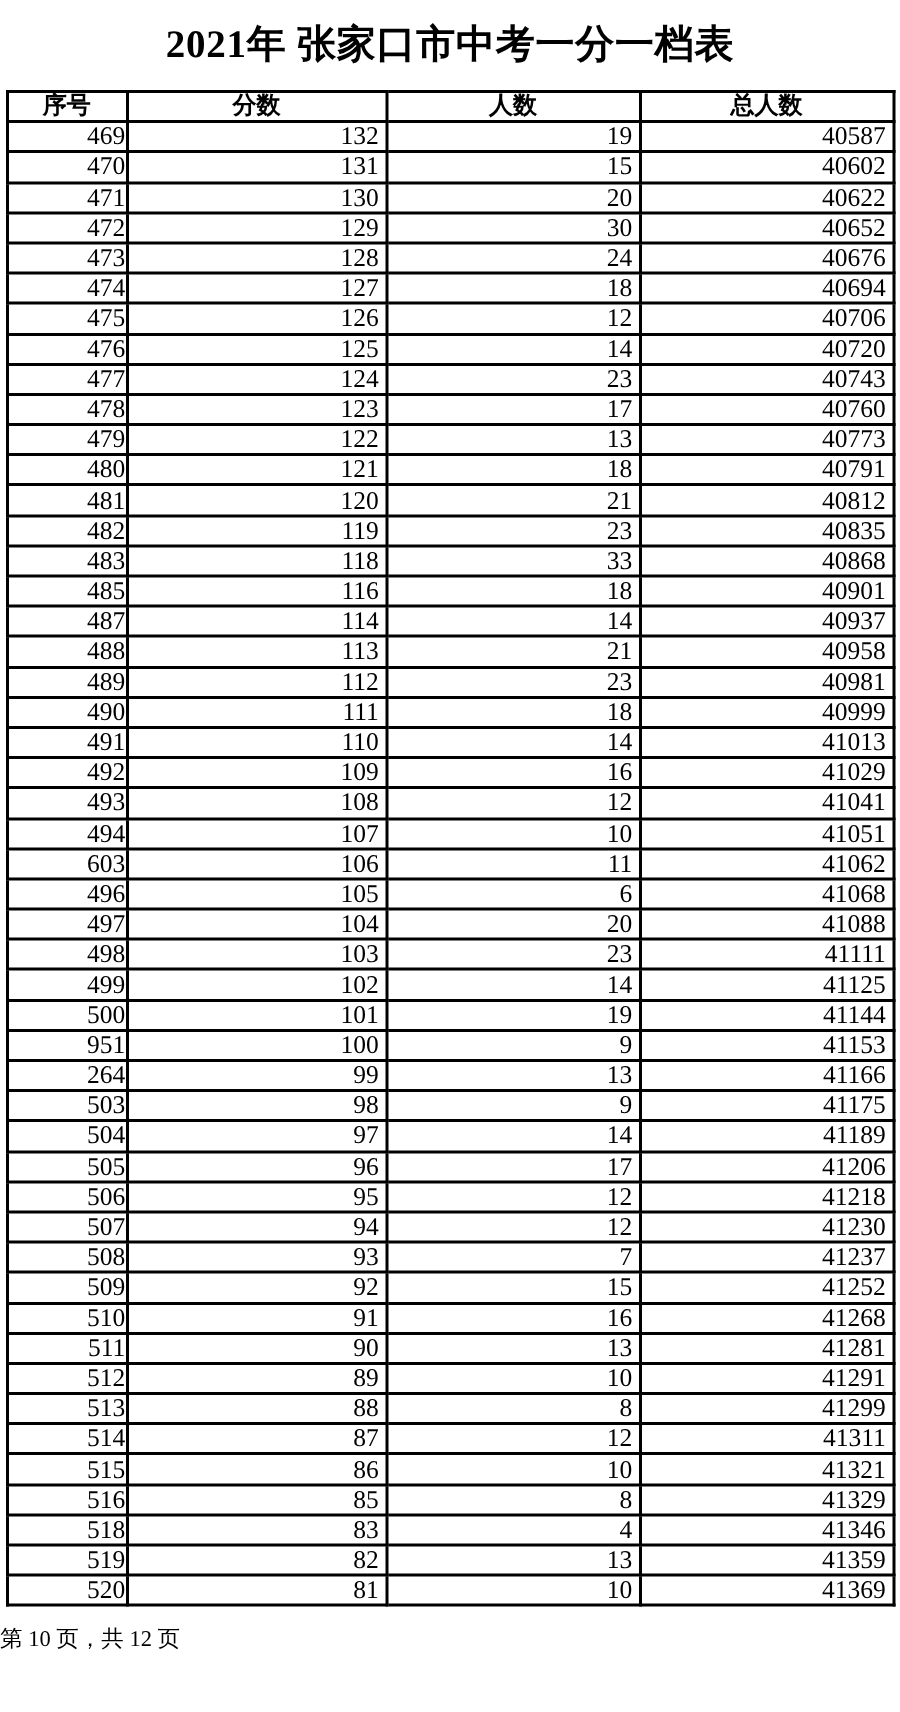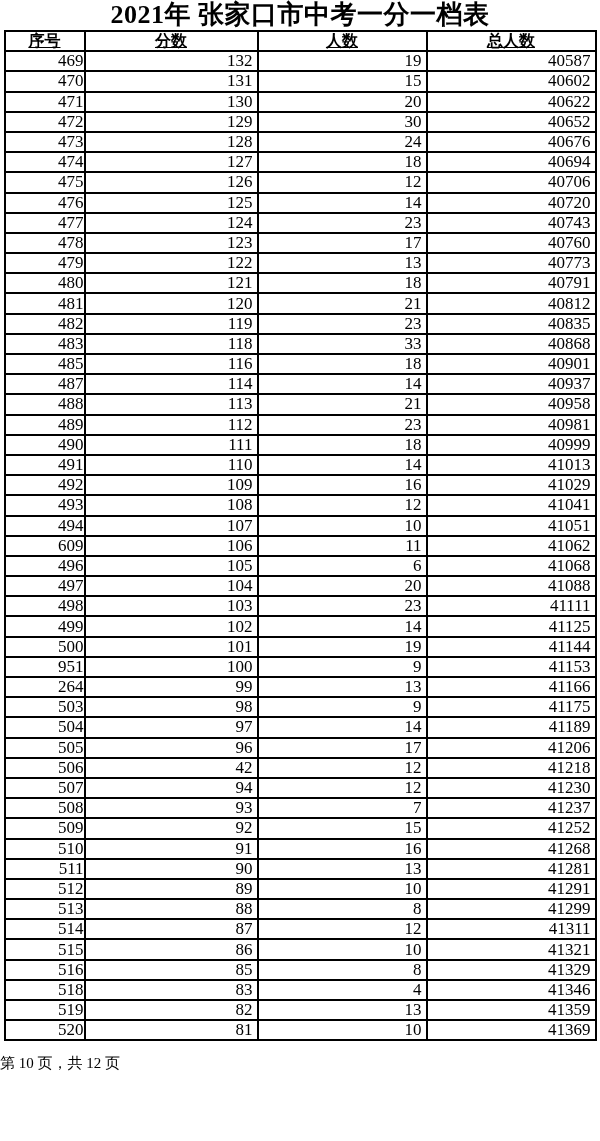--- a/index.html
+++ b/index.html
@@ -9,21 +9,21 @@
     width: 600px;
   }
   body {
     font-family: "Liberation Serif", serif;
     color: #000000;
     width: 600px;
     height: 1141px;
     overflow: hidden;
   }
   .page-title {
-    margin: 0;
+    margin: 15px;
     padding: 1px 0 0 0;
     height: 29px;
     text-align: center;
     font-size: 26px;
     line-height: 28px;
     font-weight: bold;
     letter-spacing: 0.5px;
     white-space: nowrap;
   }
   table.score-table {
@@ -39,21 +39,20 @@
     padding: 0;
     font-size: 17px;
     line-height: 18px;
     overflow: hidden;
     white-space: nowrap;
   }
   .score-table th {
     font-weight: bold;
     text-align: center;
     font-size: 16px;
-    text-decoration: underline;
   }
   .score-table td.center { text-align: right; }
   .score-table td.num    { text-align: right; padding-right: 4px; }
   .page-footer {
     margin-top: 13px;
     text-align: left;
     font-size: 15px;
     line-height: 18px;
     white-space: nowrap;
   }
@@ -217,21 +216,21 @@
         <td class="num">12</td>
         <td class="num">41041</td>
       </tr>
       <tr>
         <td class="center">494</td>
         <td class="num">107</td>
         <td class="num">10</td>
         <td class="num">41051</td>
       </tr>
       <tr>
-        <td class="center">609</td>
+        <td class="center">603</td>
         <td class="num">106</td>
         <td class="num">11</td>
         <td class="num">41062</td>
       </tr>
       <tr>
         <td class="center">496</td>
         <td class="num">105</td>
         <td class="num">6</td>
         <td class="num">41068</td>
       </tr>
@@ -284,21 +283,21 @@
         <td class="num">41189</td>
       </tr>
       <tr>
         <td class="center">505</td>
         <td class="num">96</td>
         <td class="num">17</td>
         <td class="num">41206</td>
       </tr>
       <tr>
         <td class="center">506</td>
-        <td class="num">42</td>
+        <td class="num">95</td>
         <td class="num">12</td>
         <td class="num">41218</td>
       </tr>
       <tr>
         <td class="center">507</td>
         <td class="num">94</td>
         <td class="num">12</td>
         <td class="num">41230</td>
       </tr>
       <tr>

